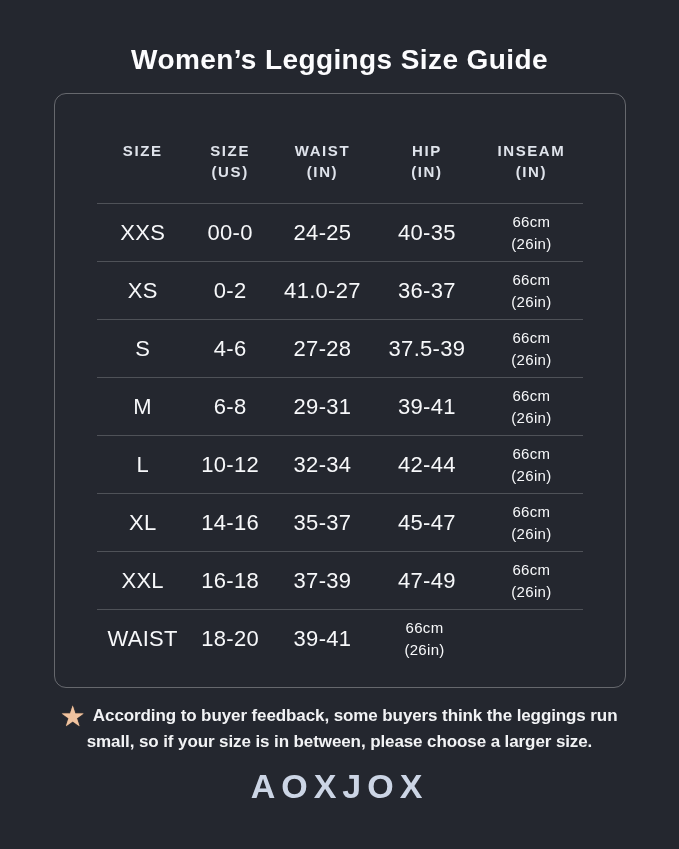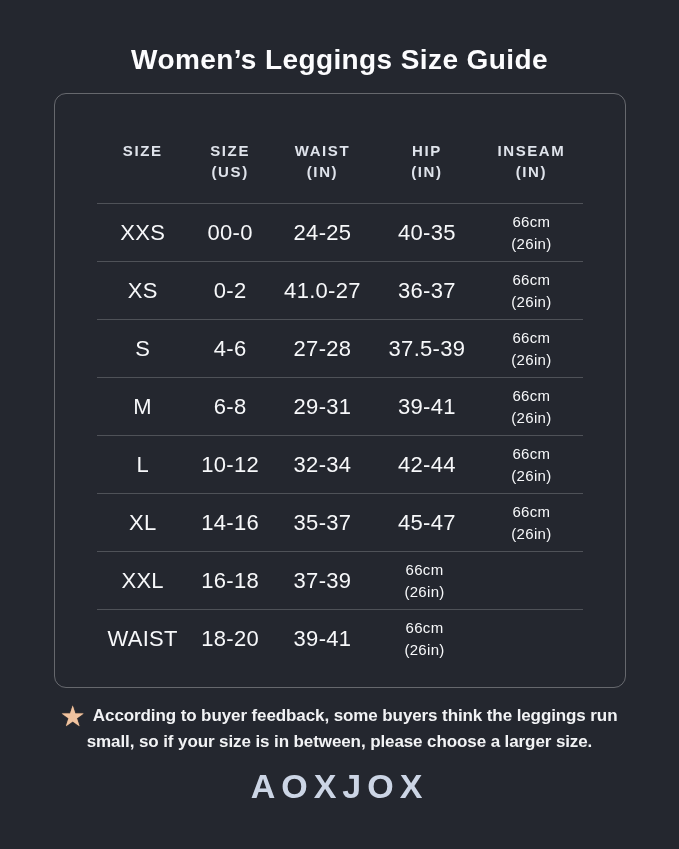--- a/index.html
+++ b/index.html
@@ -193,20 +193,21 @@
         <div>(26in)</div>
       </div>
     </div>
 
     <div class="divider"></div>
 
     <div class="trow">
       <div class="tcell c1 dcell">XXL</div>
       <div class="tcell c2 dcell">16-18</div>
       <div class="tcell c3 dcell">37-39</div>
+      <div class="tcell c4 dcell">47-49</div>
       <div class="tcell c5 dcell inseam">
         <div>66cm</div>
         <div>(26in)</div>
       </div>
     </div>
 
     <div class="divider"></div>
 
     <div class="trow">
       <div class="tcell c1 dcell">WAIST</div>

